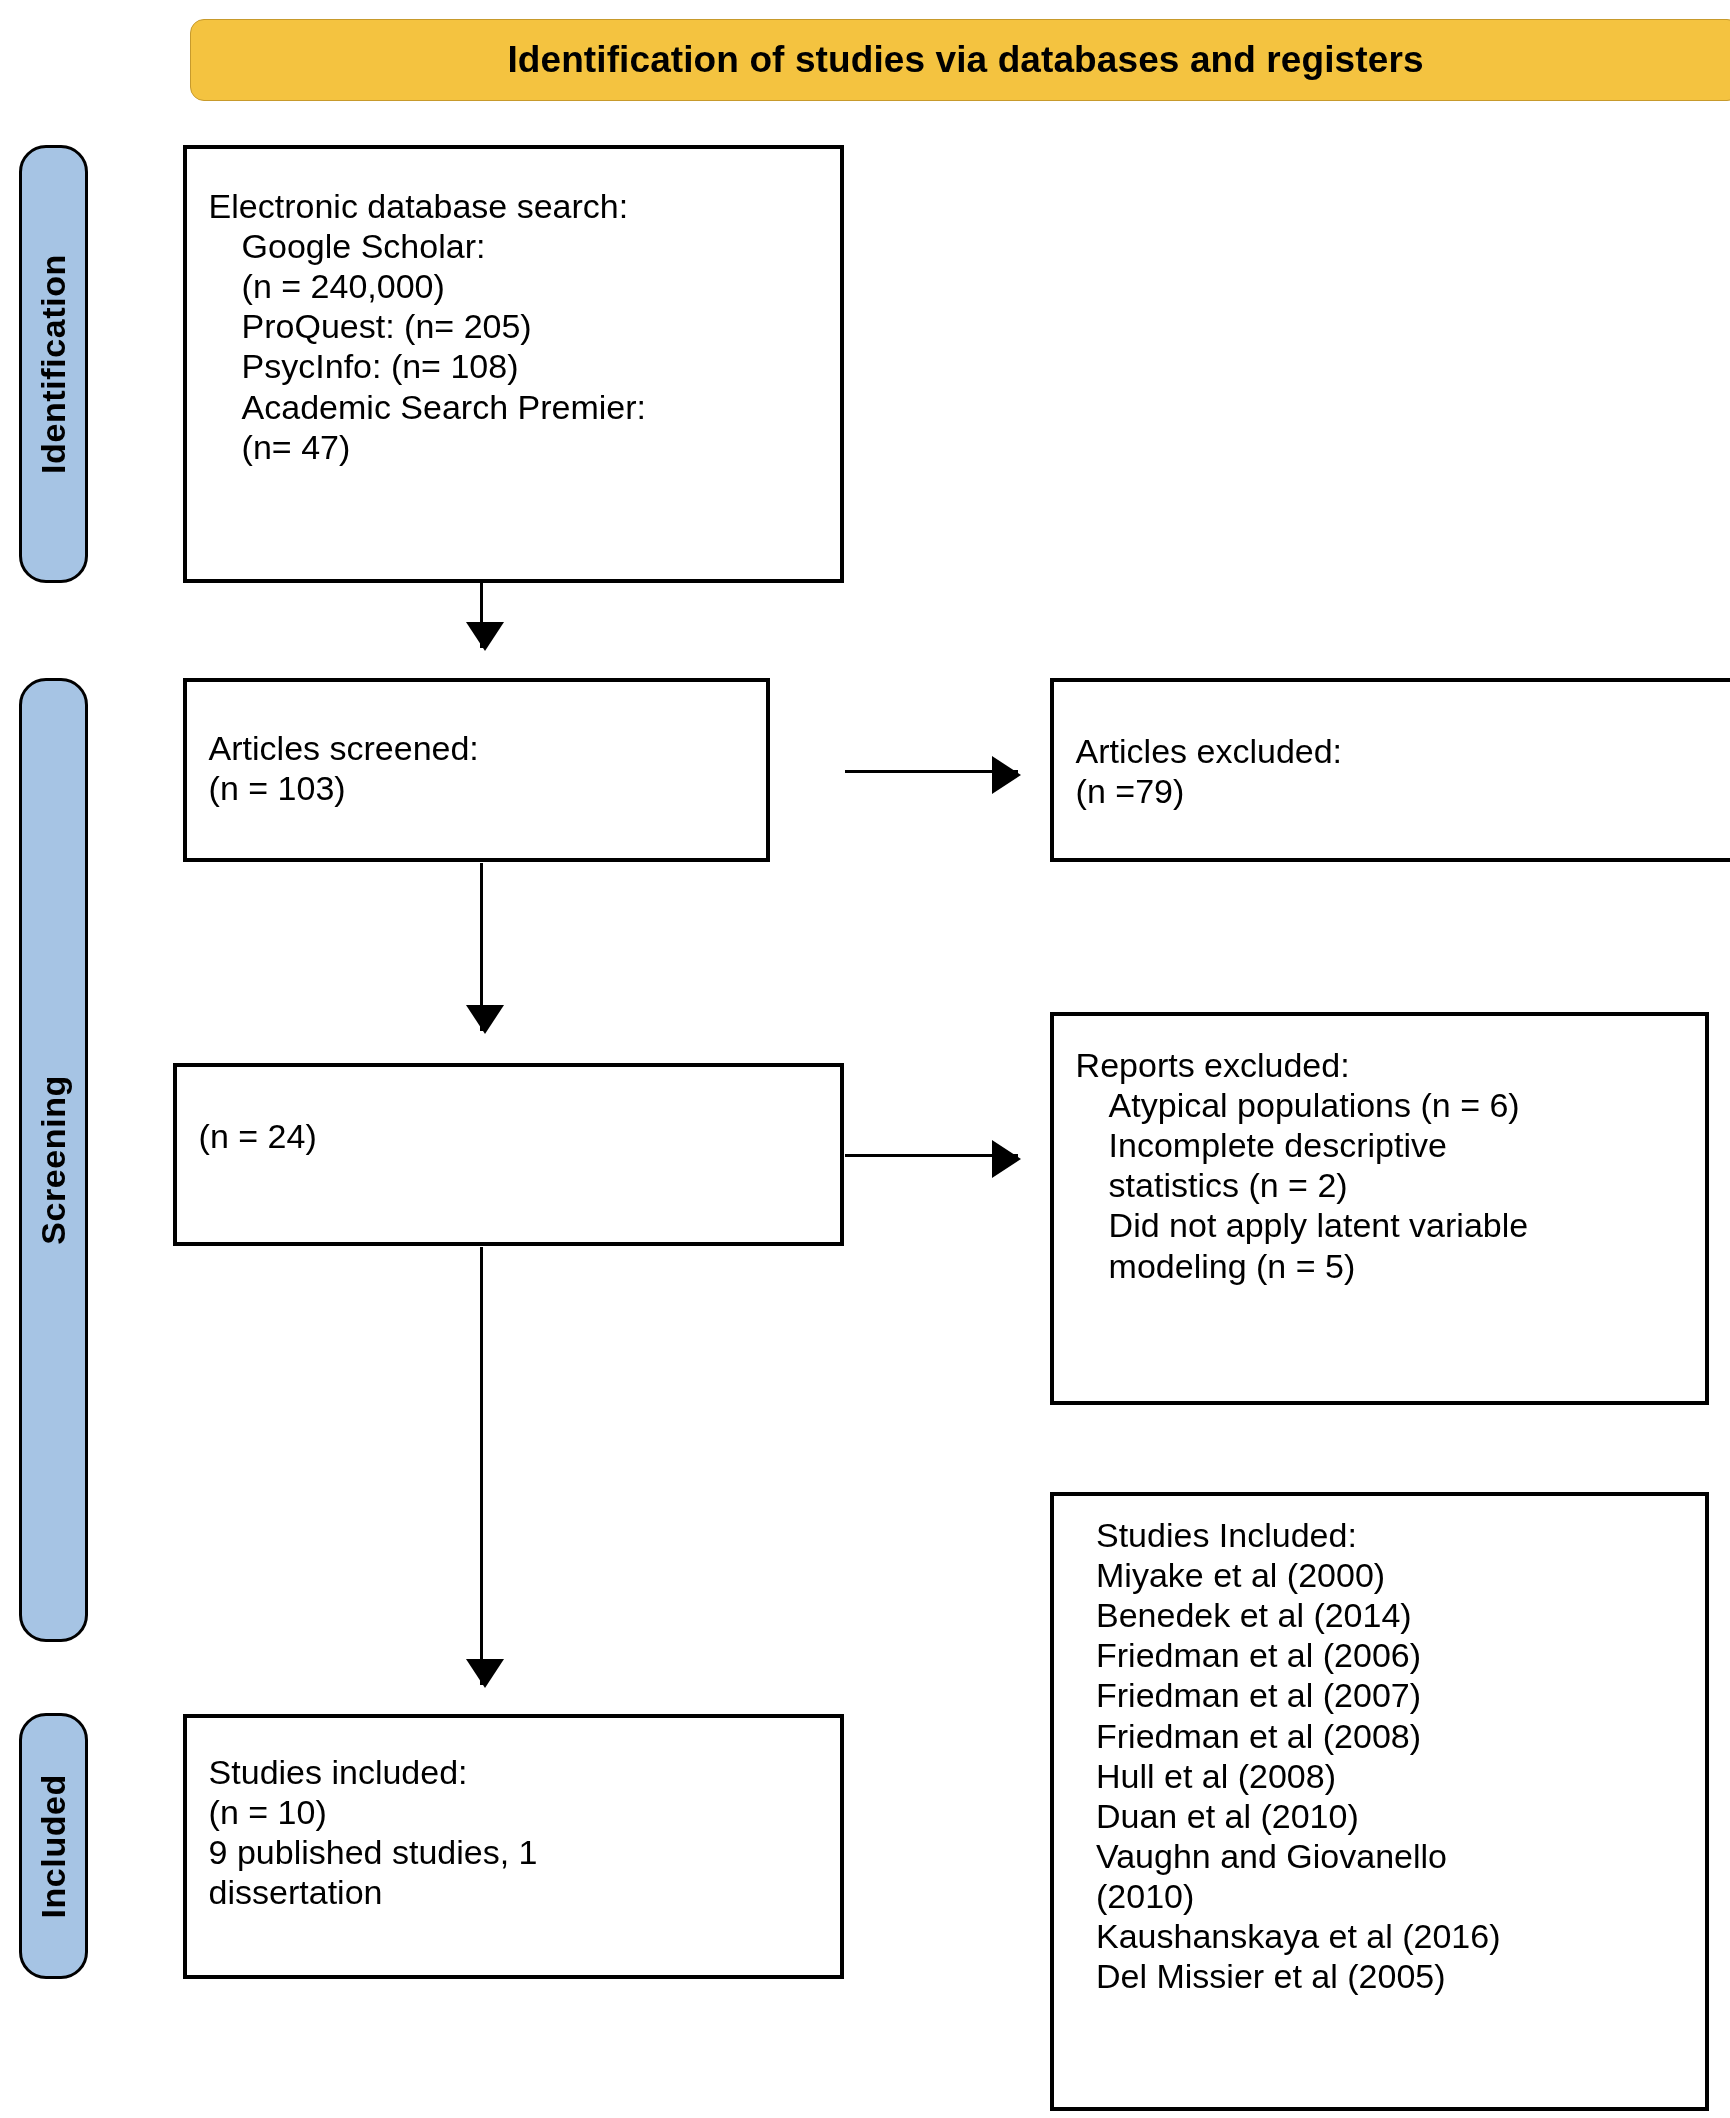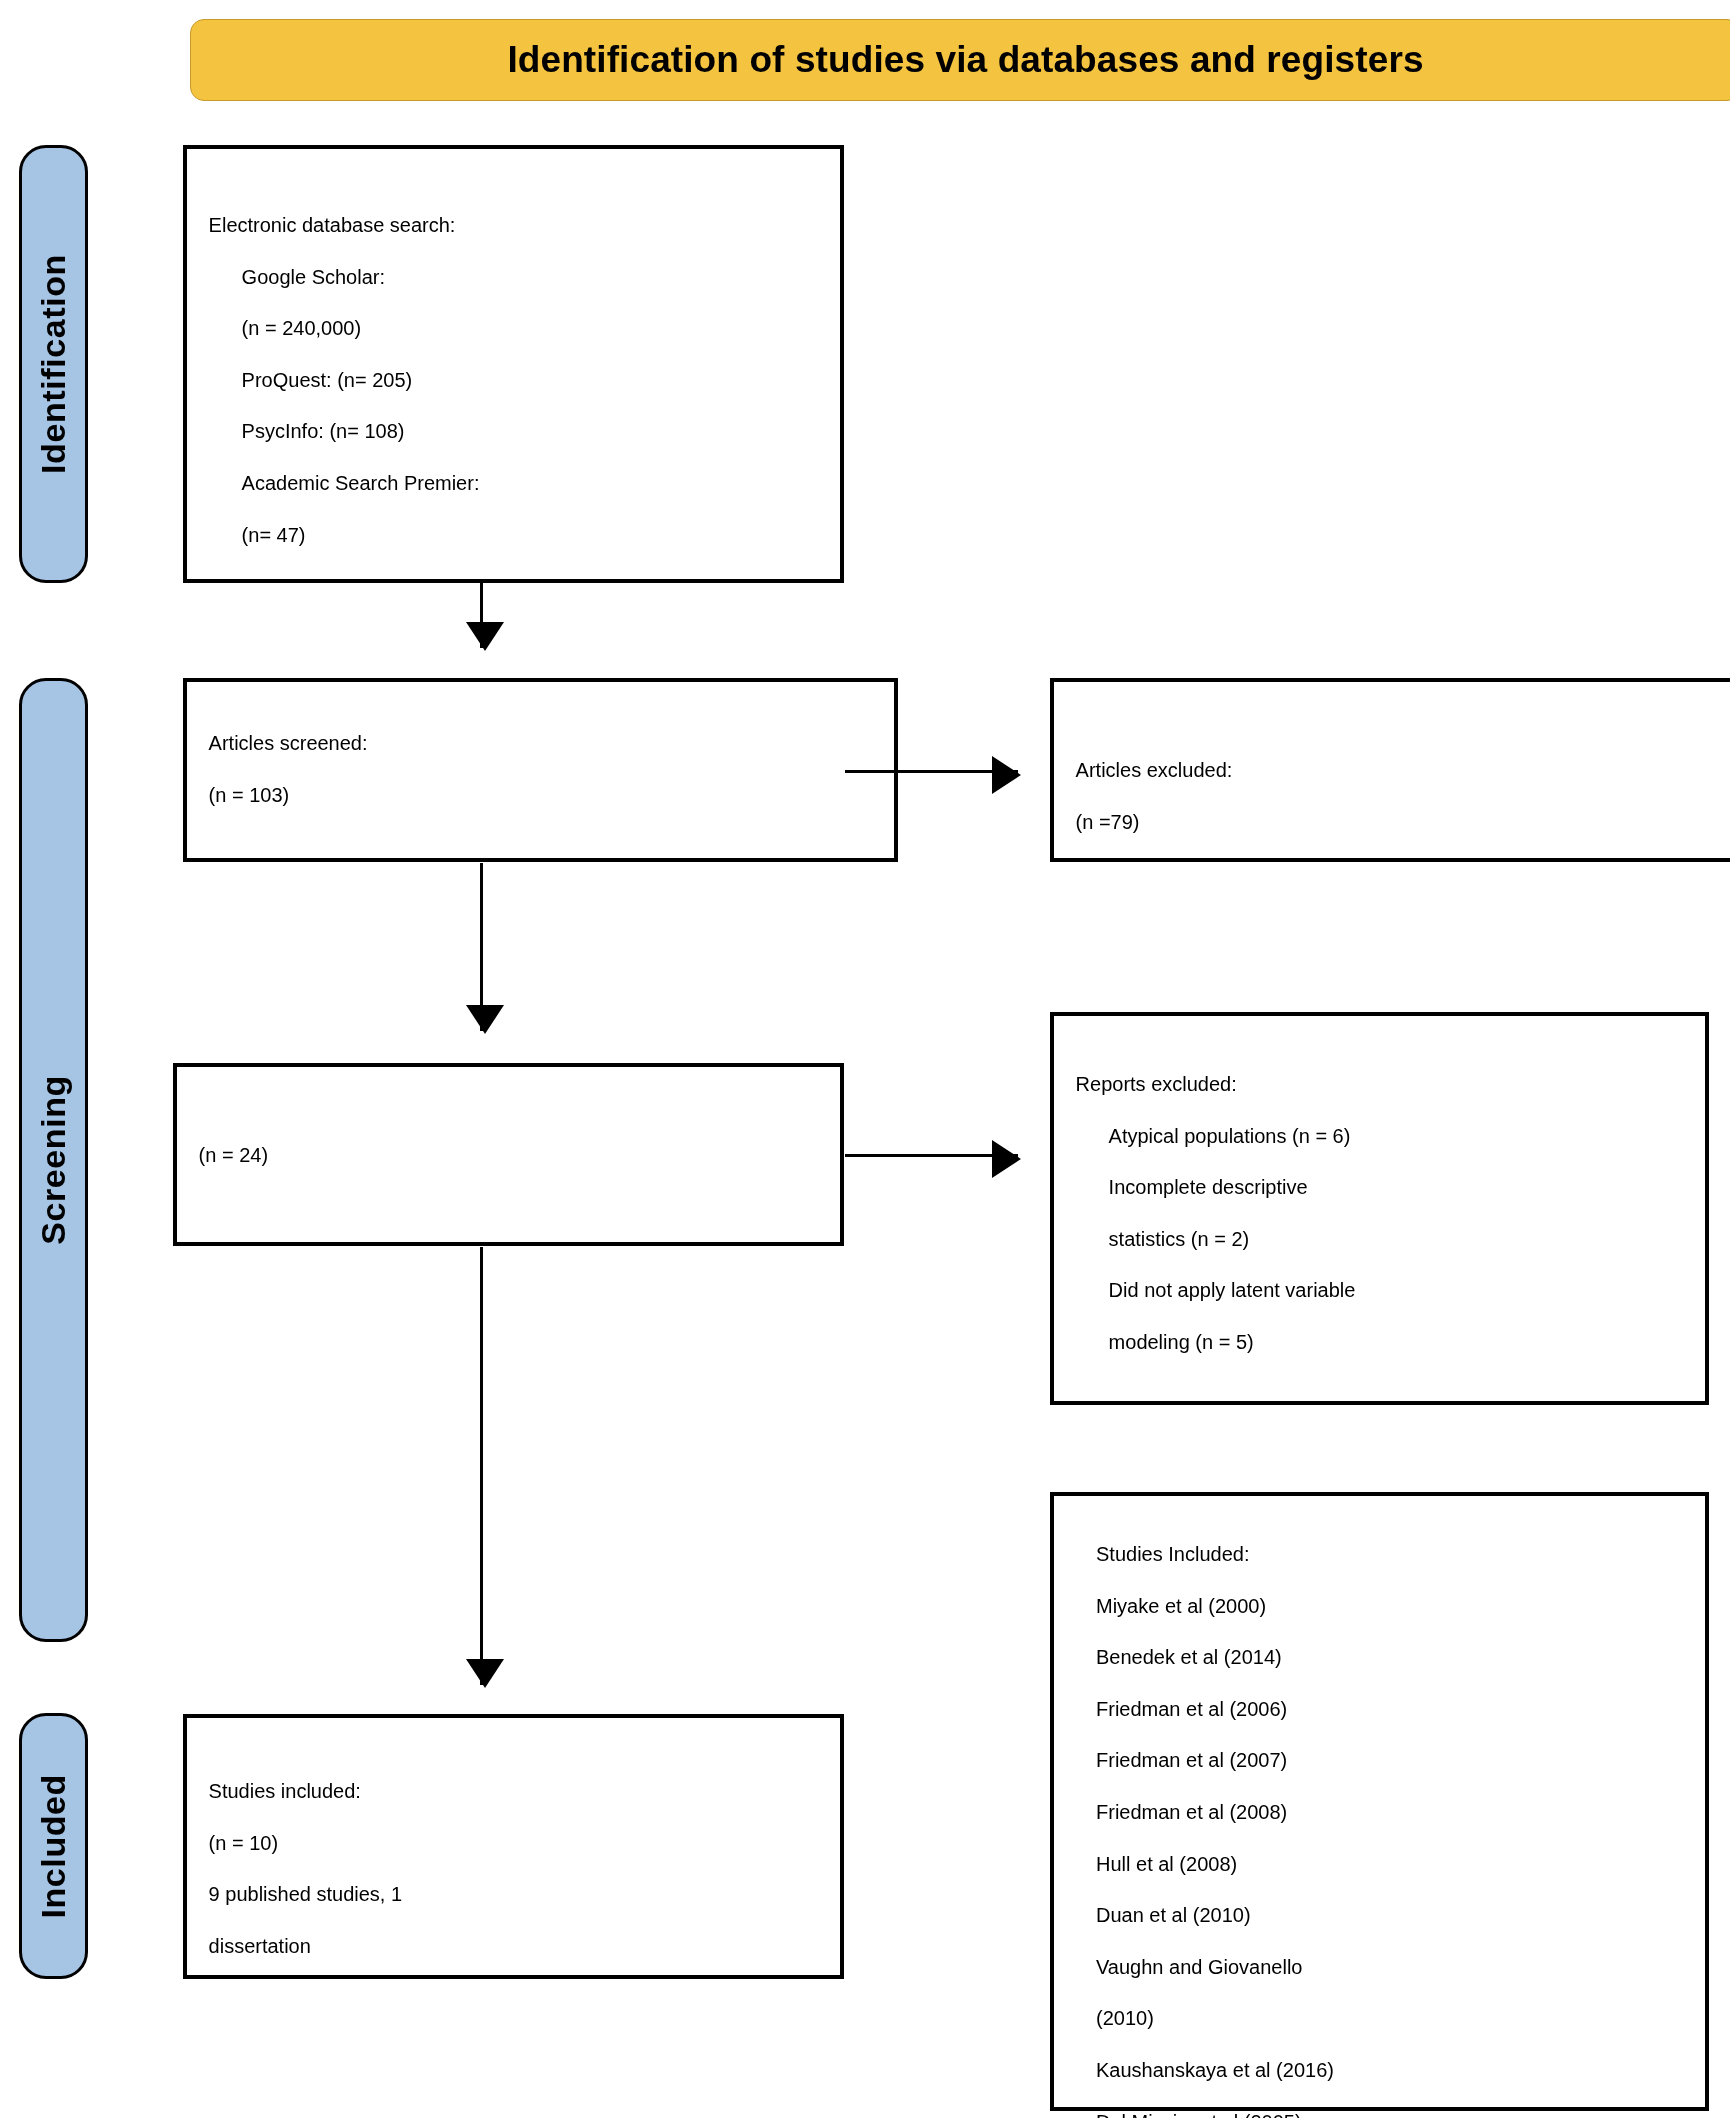--- a/index.html
+++ b/index.html
@@ -69,30 +69,29 @@
 
   
   .box {
     position: absolute;
     background: #ffffff;
     border: 4.4px solid #000000;
     box-sizing: border-box;
     padding: 19px 21.6px;
   }
   .box .line {
-    font-size: 20px;
+    font-size: 34px;
     line-height: 1.18;
     color: #000;
     white-space: pre;
-    margin-top: 28px;
   }
   .box .line.indent { padding-left: 33px; }
 
   #box-search      { left: 183px;  top: 145px;  width: 661px; height: 438px;  padding-top: 37px; }
-  #box-screened    { left: 183px;  top: 678px; width: 715px; height: 184px; padding-top: 22px; }
+  #box-screened    { left: 183px;  top: 678px; width: 587px; height: 184px; padding-top: 46px; }
   #box-excluded    { left: 1050px; top: 678px; width: 770px; height: 184px; padding-top: 49px; }
   #box-eligibility { left: 173px;  top: 1063px; width: 671px; height: 183px; padding-top: 49px; }
   #box-reports     { left: 1050px; top: 1012px; width: 659px; height: 393px; padding-top: 29px; }
   #box-studies-list{ left: 1050px; top: 1492px; width: 659px; height: 619px; padding-top: 19px; padding-left: 42px; }
   #box-included    { left: 183px;  top: 1714px; width: 661px; height: 265px; padding-top: 34px; }
 
   
   .arrow-v {
     position: absolute;
     width: 0;

